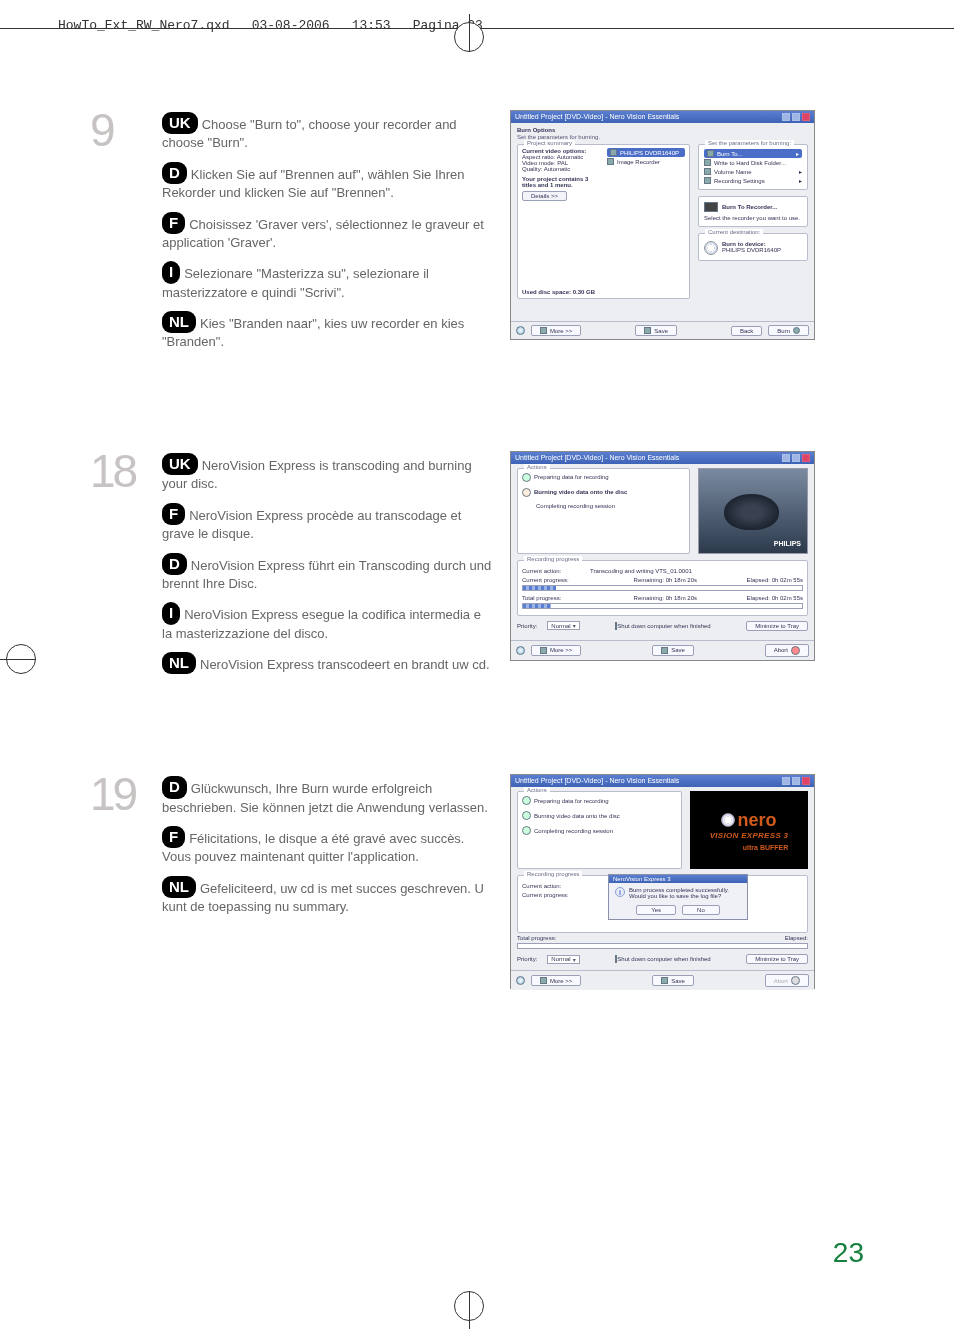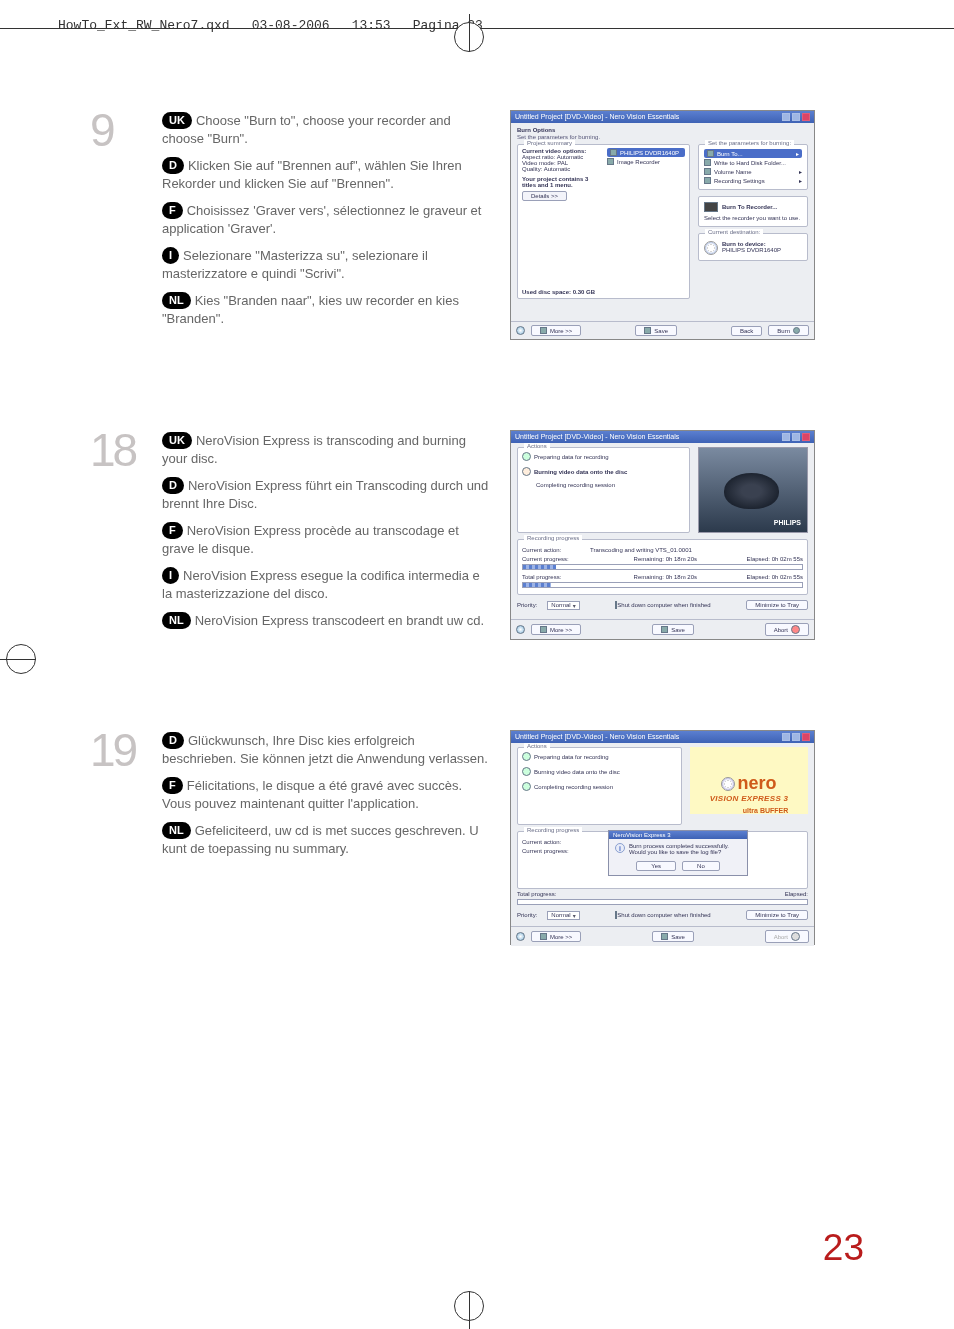--- a/index.html
+++ b/index.html
@@ -91,21 +91,21 @@
     line-height: 1.35;
     color: #666;
     padding-top: 2px;
     max-width: 330px;
   }
   .para { margin-bottom: 10px; }
   .lozenge {
     display: inline-block;
     background: #000;
     color: #fff;
-    font-size: 11px;
+    font-size: 15px;
     font-weight: bold;
     padding: 1px 7px;
     border-radius: 9px;
     margin-right: 4px;
     vertical-align: 1px;
   }
   .shot {
     width: 305px;
     height: auto;
     border: 1px solid #888;
@@ -185,22 +185,22 @@
     margin:4px 0;
     font-size:6px;
   }
   .dialog .dlg-title { background:linear-gradient(#5b7fd0,#3e62b5); color:#fff; padding:1px 4px; }
   .dialog .dlg-body { padding:4px 6px; display:flex; gap:4px; align-items:flex-start; }
   .dialog .dlg-buttons { display:flex; gap:6px; justify-content:center; padding:2px 0 4px; }
   .page-number {
     position:absolute;
     right: 90px;
     bottom: 60px;
-    font-size: 37px;
-    color:#b91c1c;
+    font-size: 28px;
+    color:#15803d;
     font-weight:300;
   }
   .tiny-square { width:9px;height:9px;border:1px solid #678;background:#fff; }
   .select-box { border:1px solid #9aa0b8;background:#fff;padding:0 3px;display:inline-flex;align-items:center;gap:2px; }
   .chev::after { content:"▾"; font-size:6px; color:#556; }
   .info-circle {
     width:10px;height:10px;border-radius:50%;
     background:#e8ecf8;border:1px solid #8aa0d0;
     color:#4a6dc8;font-weight:bold;display:flex;align-items:center;justify-content:center;
     font-size:7px;
@@ -361,22 +361,22 @@
             </div>
         </div>
       </div>
     </div>
   </div>
 
   <div class="step">
     <div class="step-num">18</div>
     <div class="step-body">
       <div class="para"><span class="lozenge">UK</span><span>NeroVision Express is transcoding and burning your disc.</span></div>
+      <div class="para"><span class="lozenge">F</span><span>NeroVision Express procède au transcodage et grave le disque.</span></div>
       <div class="para"><span class="lozenge">D</span><span>NeroVision Express führt ein Transcoding durch und brennt Ihre Disc.</span></div>
-      <div class="para"><span class="lozenge">F</span><span>NeroVision Express procède au transcodage et grave le disque.</span></div>
       <div class="para"><span class="lozenge">I</span><span>NeroVision Express esegue la codifica intermedia e la masterizzazione del disco.</span></div>
       <div class="para"><span class="lozenge">NL</span><span>NeroVision Express transcodeert en brandt uw cd.</span></div>
     </div>
 
     <div class="shot" style="height:210px">
       <div class="shot-title">
         <span>Untitled Project [DVD-Video] - Nero Vision Essentials</span>
         <span class="winbtns">
             <span class="winbtn"></span>
             <span class="winbtn"></span>
@@ -457,21 +457,21 @@
               <span class="tiny-square" style="border-radius:50%;background:#f88"></span>
             </div>
         </div>
       </div>
     </div>
   </div>
 
   <div class="step">
     <div class="step-num">19</div>
     <div class="step-body">
-      <div class="para"><span class="lozenge">D</span><span>Glückwunsch, Ihre Disc kies erfolgreich beschrieben. Sie können jetzt die Anwendung verlassen.</span></div>
+      <div class="para"><span class="lozenge">D</span><span>Glückwunsch, Ihre Burn wurde erfolgreich beschrieben. Sie können jetzt die Anwendung verlassen.</span></div>
       <div class="para"><span class="lozenge">F</span><span>Félicitations, le disque a été gravé avec succès. Vous pouvez maintenant quitter l'application.</span></div>
       <div class="para"><span class="lozenge">NL</span><span>Gefeliciteerd, uw cd is met succes geschreven. U kunt de toepassing nu summary.</span></div>
     </div>
 
     <div class="shot" style="height:215px">
       <div class="shot-title">
         <span>Untitled Project [DVD-Video] - Nero Vision Essentials</span>
         <span class="winbtns">
             <span class="winbtn"></span>
             <span class="winbtn"></span>
@@ -490,21 +490,21 @@
               <div class="ghost-list-item" style="margin-top:4px">
                   <span class="tiny-square" style="border-radius:50%;background:#cfd"></span>
                   <span>Burning video data onto the disc</span>
                 </div>
               <div class="ghost-list-item" style="margin-top:4px">
                   <span class="tiny-square" style="border-radius:50%;background:#cfd"></span>
                   <span>Completing recording session</span>
                 </div>
             </div>
           </div>
-          <div style="width:118px;height:67px;background:#fef9c3;display:flex;flex-direction:column;align-items:center;justify-content:flex-end">
+          <div style="width:118px;height:78px;background:#000000;display:flex;flex-direction:column;align-items:center;justify-content:center">
             <div class="logo-nero">
               <div style="display:flex;align-items:center;gap:2px;justify-content:center">
                 <div class="disc-icon" style="filter:hue-rotate(20deg)"></div>
                 <span class="nero">nero</span>
               </div>
               <div class="vision">VISION EXPRESS 3</div>
               <div class="ultra" style="margin-top:4px">ultra BUFFER</div>
             </div>
           </div>
         </div>

